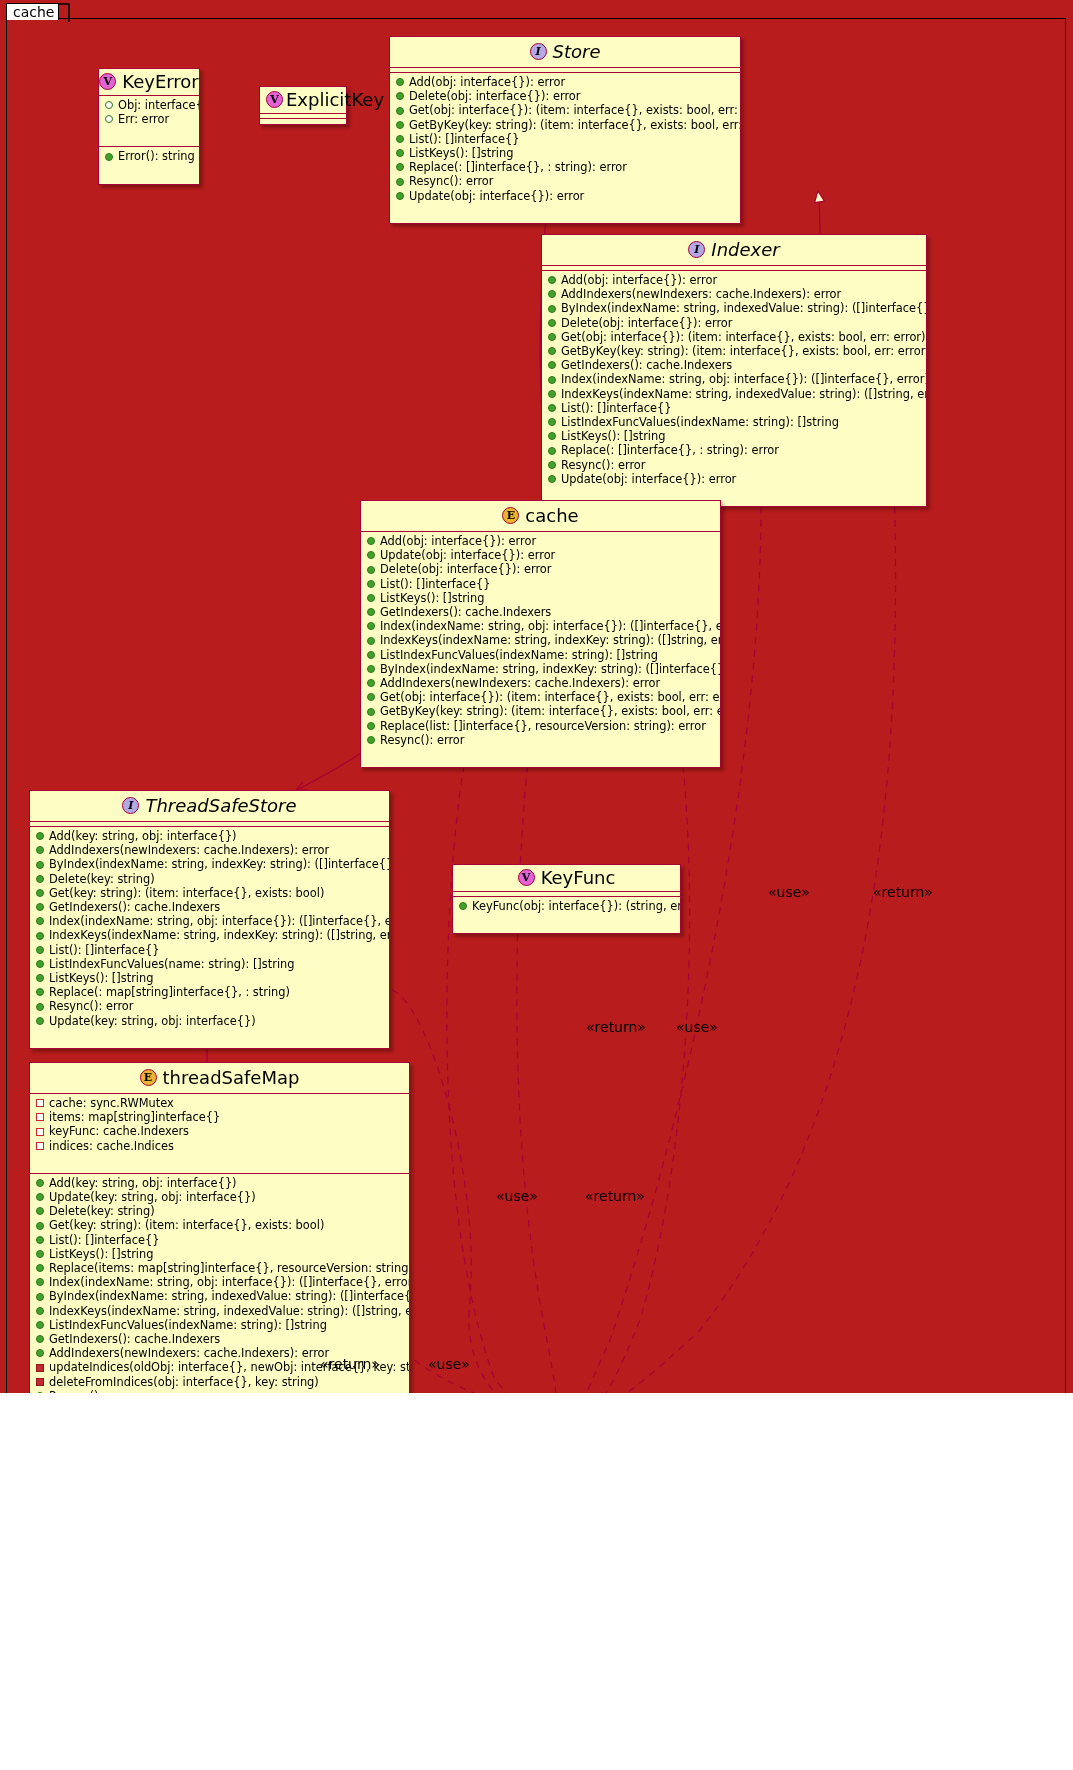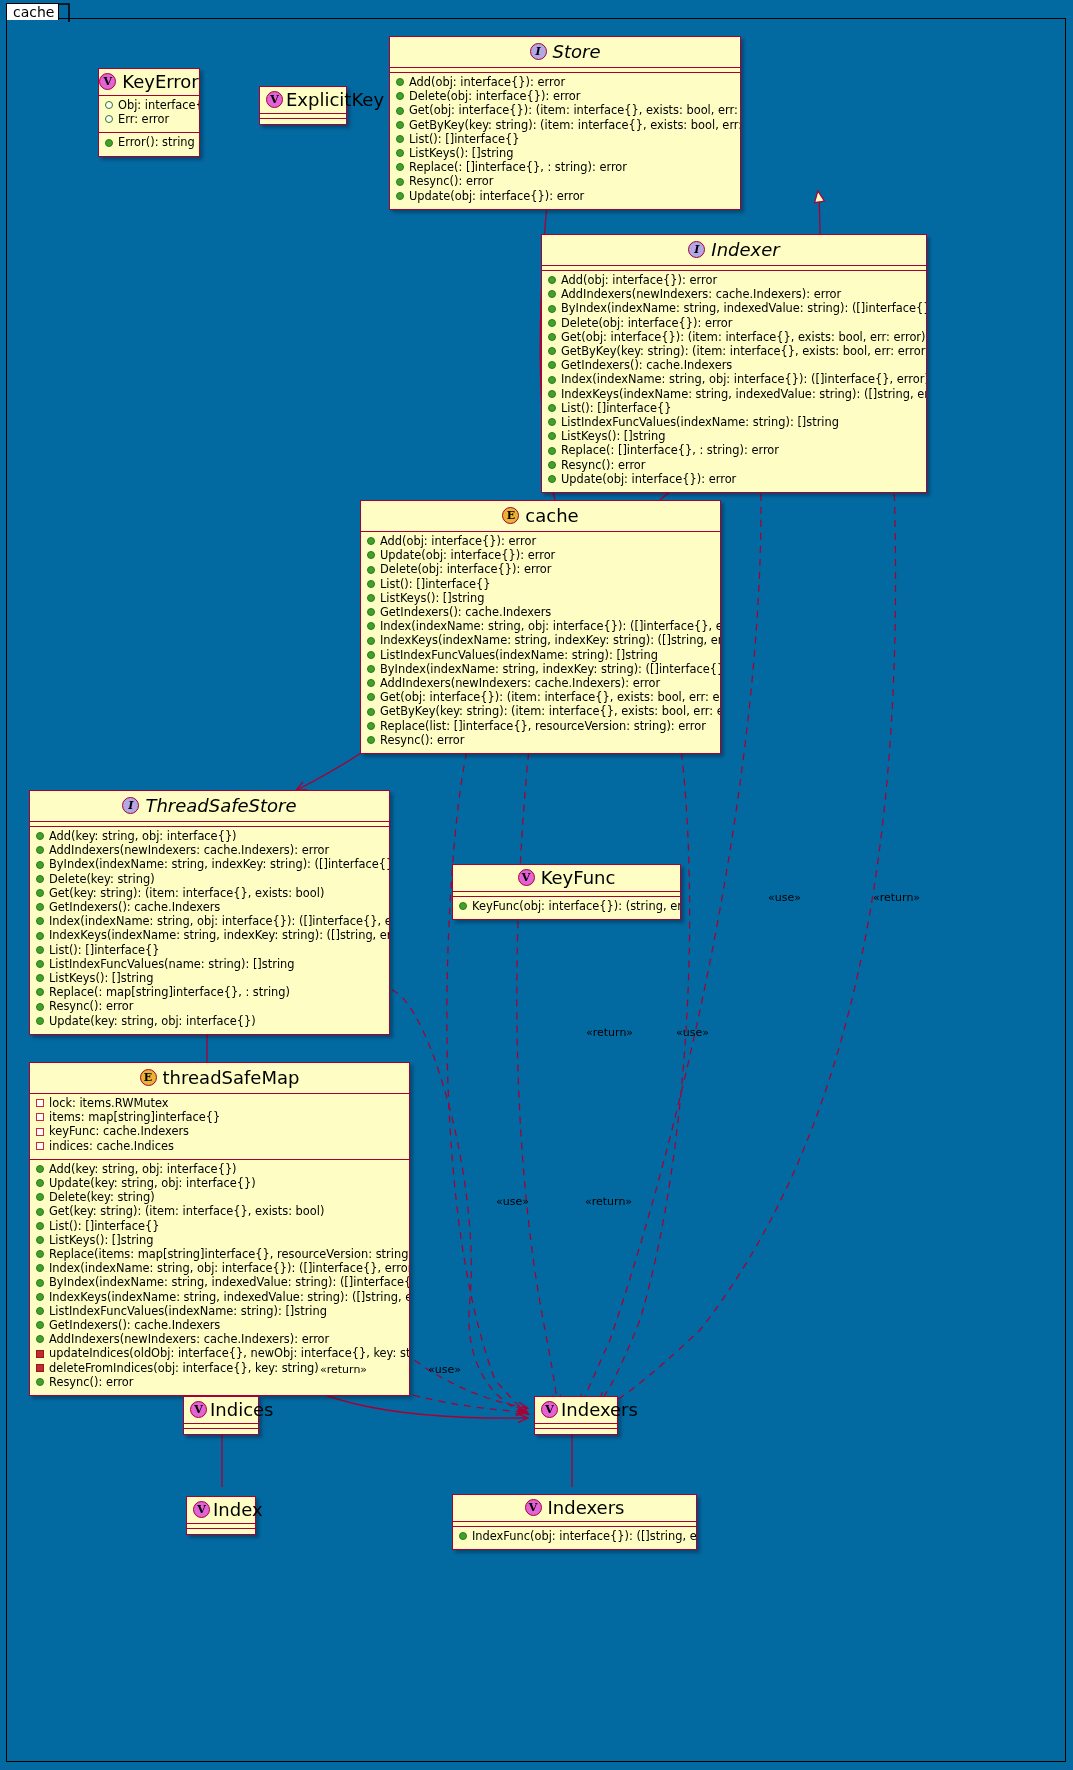--- a/index.html
+++ b/index.html
@@ -3,22 +3,22 @@
 <meta charset="utf-8">
 <style>
   html, body { margin:0; padding:0; background:#ffffff; }
   body {
     font-family: "DejaVu Sans", sans-serif;
     -webkit-font-smoothing: antialiased;
   }
   #canvas {
     position: relative;
     width: 1073px;
-    height: 1770px;
-    background: #0369a1;
+    height: 1393px;
+    background: #b91c1c;
     overflow: hidden;
   }
   
   .pkg {
     position: absolute;
     left: 6px; top: 18px;
     width: 1060px; height: 1744px;
     border: 1.5px solid #000000;
     box-sizing: border-box;
     background: transparent;
@@ -89,21 +89,21 @@
     color: #000;
     box-sizing: border-box;
     flex: 0 0 auto;
   }
   .stereo.i { background:#b4a7e5; border:1.3px solid #a80036; font-style:italic; }
   .stereo.e { background:#eab330; border:1.3px solid #a80036; }
   .stereo.v { background:#e163d6; border:1.3px solid #a80036; }
 
   .cls-sec {
     border-bottom: 1.2px solid #a80036;
-    padding: 2px 0 6px 0;
+    padding: 2px 0 20px 0;
     box-sizing: border-box;
     overflow: hidden;
   }
   .cls-sec:last-child { border-bottom: none; }
   .cls-sec.empty { height: 5px; padding: 0; }
 
   .member {
     display: flex;
     align-items: center;
     gap: 5px;
@@ -124,24 +124,23 @@
   .mk.pub-m { border-radius:50%; background:#42a12b; border:1px solid #2d7a1c; }
   
   .mk.pub-f { border-radius:50%; background:#ffffff; border:1.3px solid #2d7a1c; }
   
   .mk.priv-f { background:#ffffff; border:1.3px solid #c82930; }
   
   .mk.priv-m { background:#c82930; border:1.3px solid #8f1b20; }
 
   .edge-label {
     position: absolute;
-    font-size: 11px;
+    font-size: 14px;
     color: #000;
     white-space: nowrap;
-    margin-top: 7px;
   }
 </style>
 </head>
 <body>
 
 <div id="canvas">
 
   <div class="pkg"></div>
   <div class="pkg-tab">cache</div>
   <div class="pkg-tab-fold">
@@ -505,21 +504,21 @@
   </div>
 
   <div class="cls" style="left:29px; top:1062px; width:381px;">
     <div class="cls-hdr">
       <span class="stereo e">E</span>
       <span class="cls-name">threadSafeMap</span>
     </div>
     <div class="cls-sec" id="tsm-fields">
         <div class="member">
           <span class="mk priv-f"></span>
-          <span>lock: items.RWMutex</span>
+          <span>cache: sync.RWMutex</span>
         </div>
         <div class="member">
           <span class="mk priv-f"></span>
           <span>items: map[string]interface{}</span>
         </div>
         <div class="member">
           <span class="mk priv-f"></span>
           <span>keyFunc: cache.Indexers</span>
         </div>
         <div class="member">

